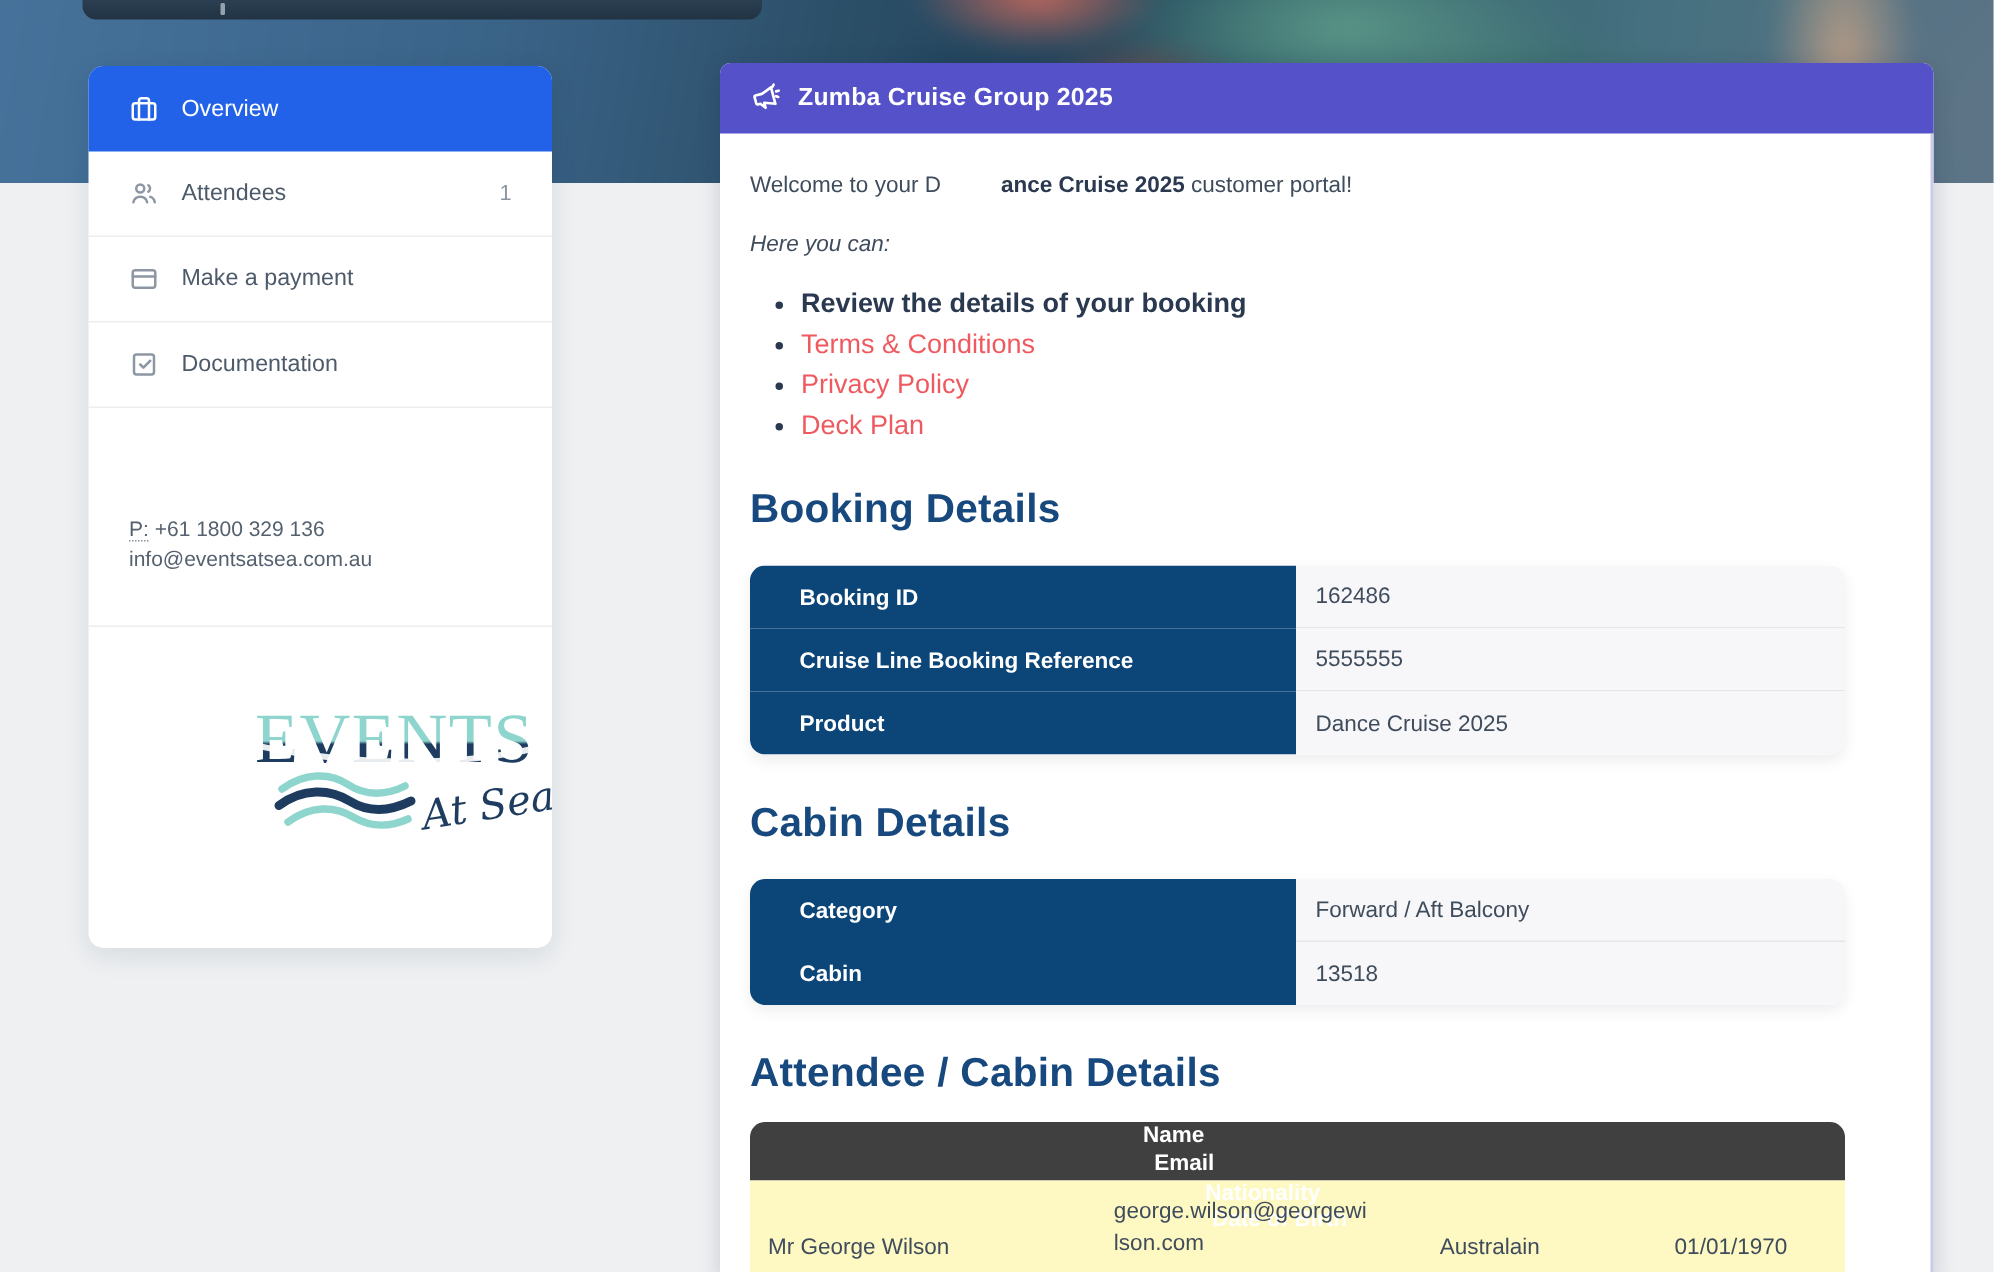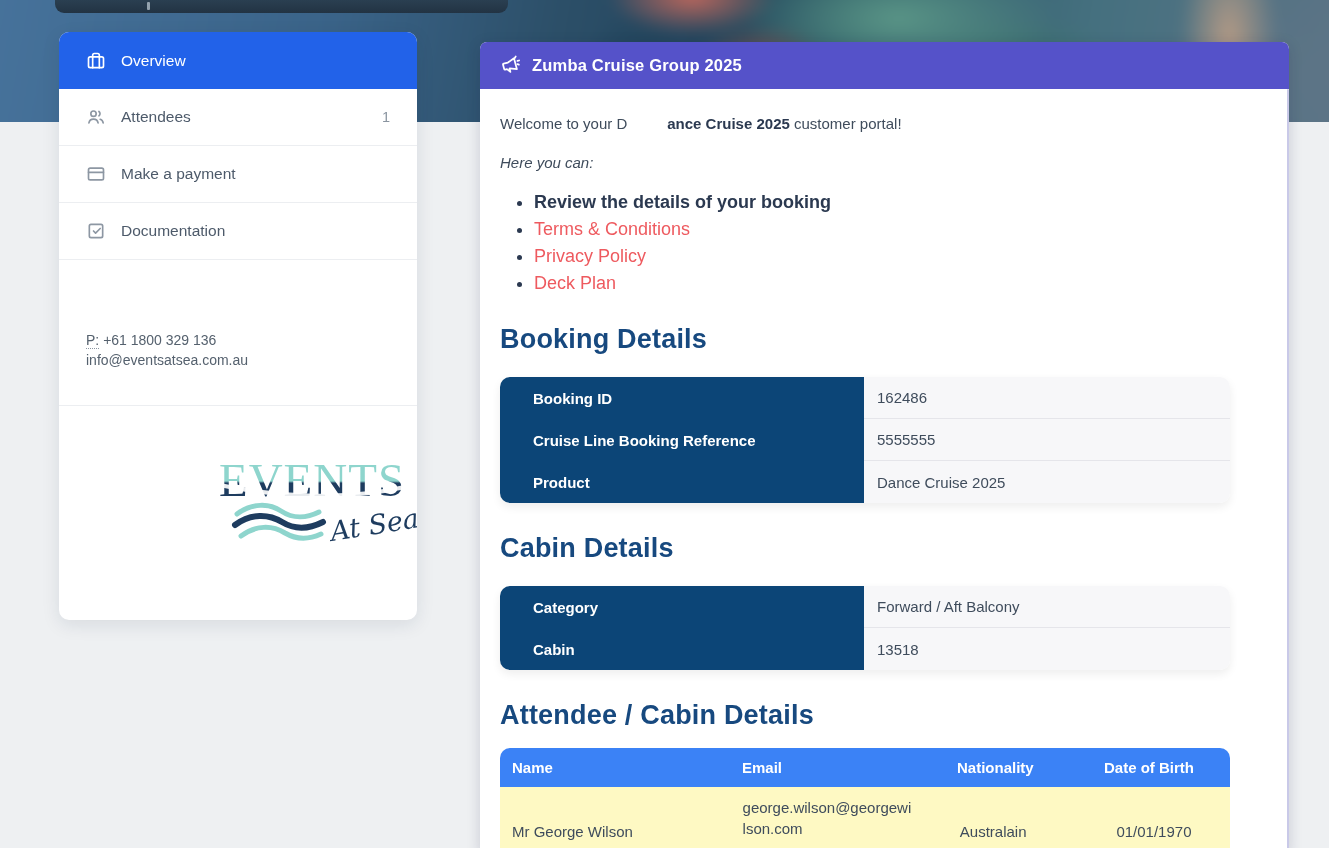--- a/index.html
+++ b/index.html
@@ -29,21 +29,21 @@
   
   .top-fragment {
     position:absolute; left:55px; top:0; width:453px; height:13px;
     background:linear-gradient(180deg,#2a3f51,#223343);
     border-radius:0 0 9px 9px;
   }
   .top-fragment .tick { position:absolute; left:92px; top:2px; width:3px; height:8px; background:#93a2ae; border-radius:1px; }
 
   
   .sidebar {
-    position:absolute; left:59px; top:32px; width:358px; height:588px;
+    position:absolute; left:59px; top:44px; width:309px; height:588px;
     background:#fff; border-radius:10px;
     box-shadow:0 5px 18px rgba(20,40,70,.10);
   }
   .nav-item {
     display:flex; align-items:center; gap:15px;
     height:57px; padding:0 27px;
     font-size:15.5px; color:#4d5a6a; font-weight:500;
     border-bottom:1px solid #eceef1; cursor:pointer;
   }
   .nav-item .icn { width:20px; height:20px; flex:0 0 20px; color:#8d97a3; display:flex; align-items:center; }
@@ -98,22 +98,22 @@
   .kv-value {
     flex:1; background:#f7f7f9; color:#3f4c5c; font-size:15px;
     display:flex; align-items:center; padding:0 13px;
     border-bottom:1px solid #e5e5ea;
   }
   .kv-row:last-child .kv-value { border-bottom:none; }
 
   
   .att { width:730px; margin-top:17px; }
   .att-head {
-    display:flex; background:#3b82f6; color:#fff; font-weight:700; font-size:15px;
-    height:39px; align-items:center; border-radius:10px 10px 0 0;
+    display:flex; background:#404040; color:#fff; font-weight:700; font-size:15px;
+    height:39px; align-items:center; border-radius:10px 10px 0 0;flex-direction:column;
   }
   .att-row { display:flex; background:#fef9c3; border-bottom:1px solid #d9d9de; align-items:flex-end; min-height:62px;gap:23px; }
   .att .c { padding:8px 12px; font-size:15px; color:#3f4c5c; }
   .att-head .c { color:#fff; padding:0 12px; }
   .c1 { width:230px; } .c2 { width:215px; word-break:break-all; line-height:1.45; } .c3 { width:147px; } .c4 { width:138px; }
   .att-partial { background:#f7f7f9; height:17px; width:730px; }
 </style>
 </head>
 <body>
 

